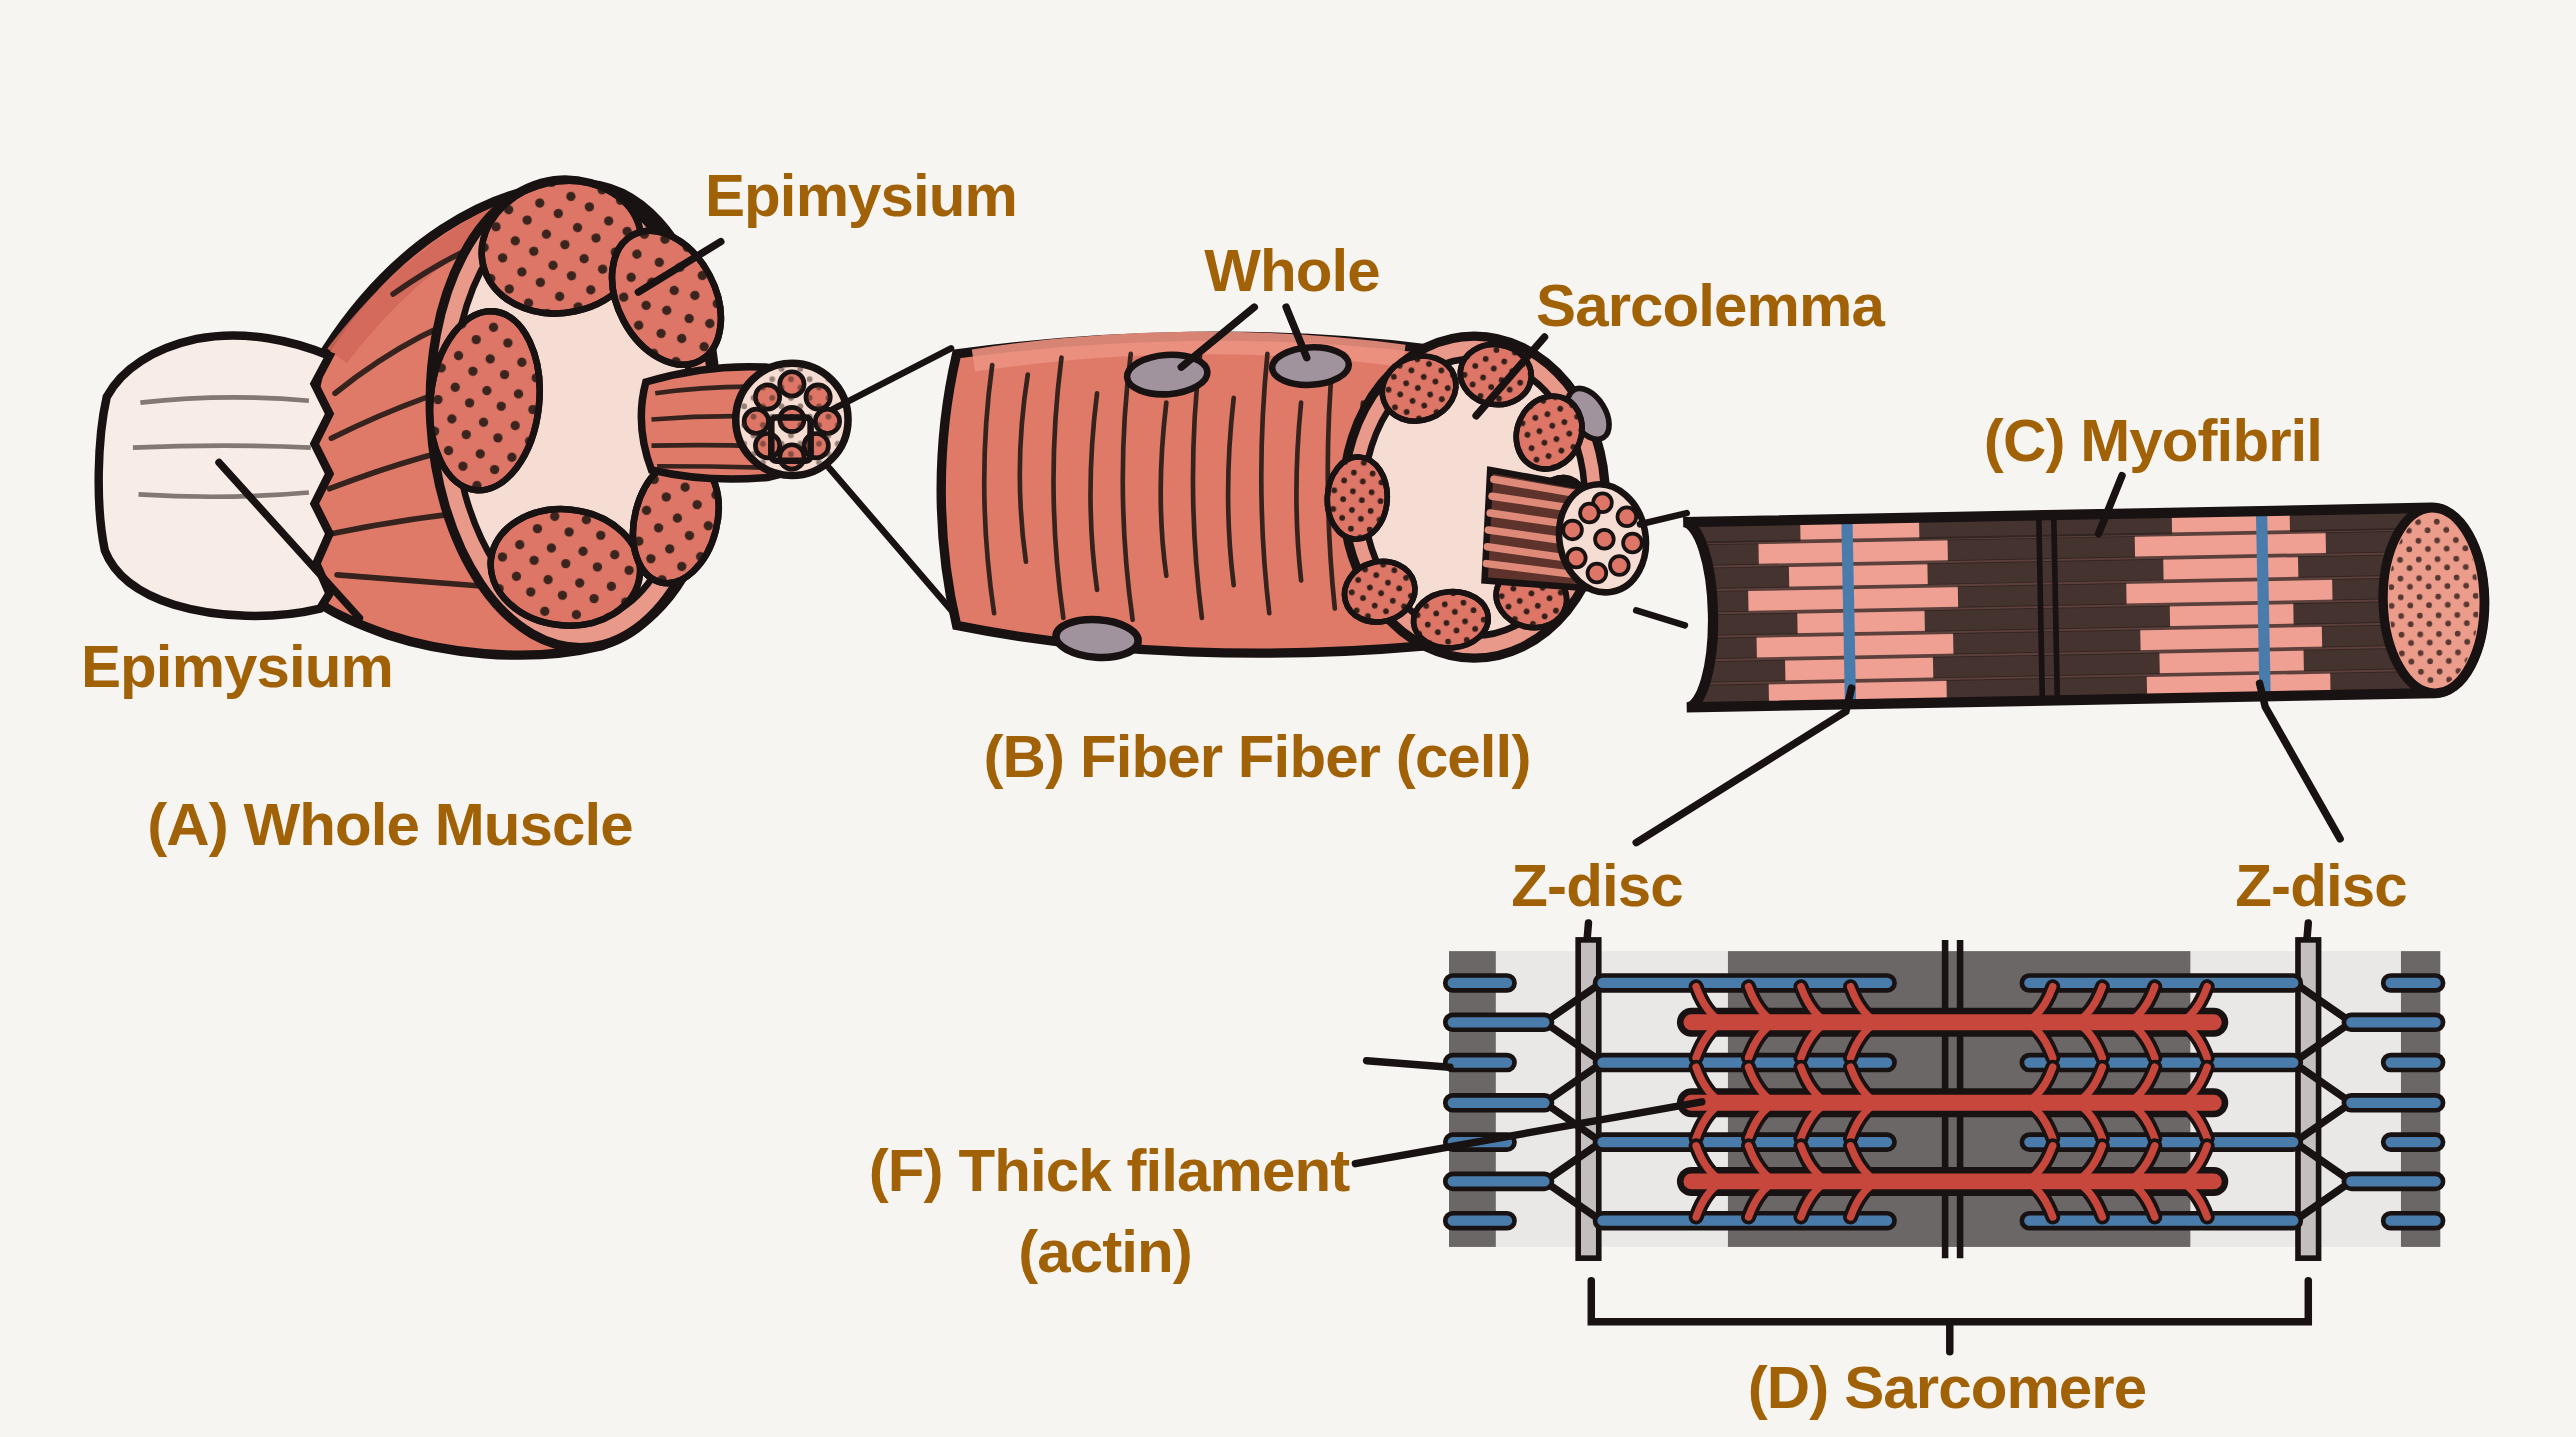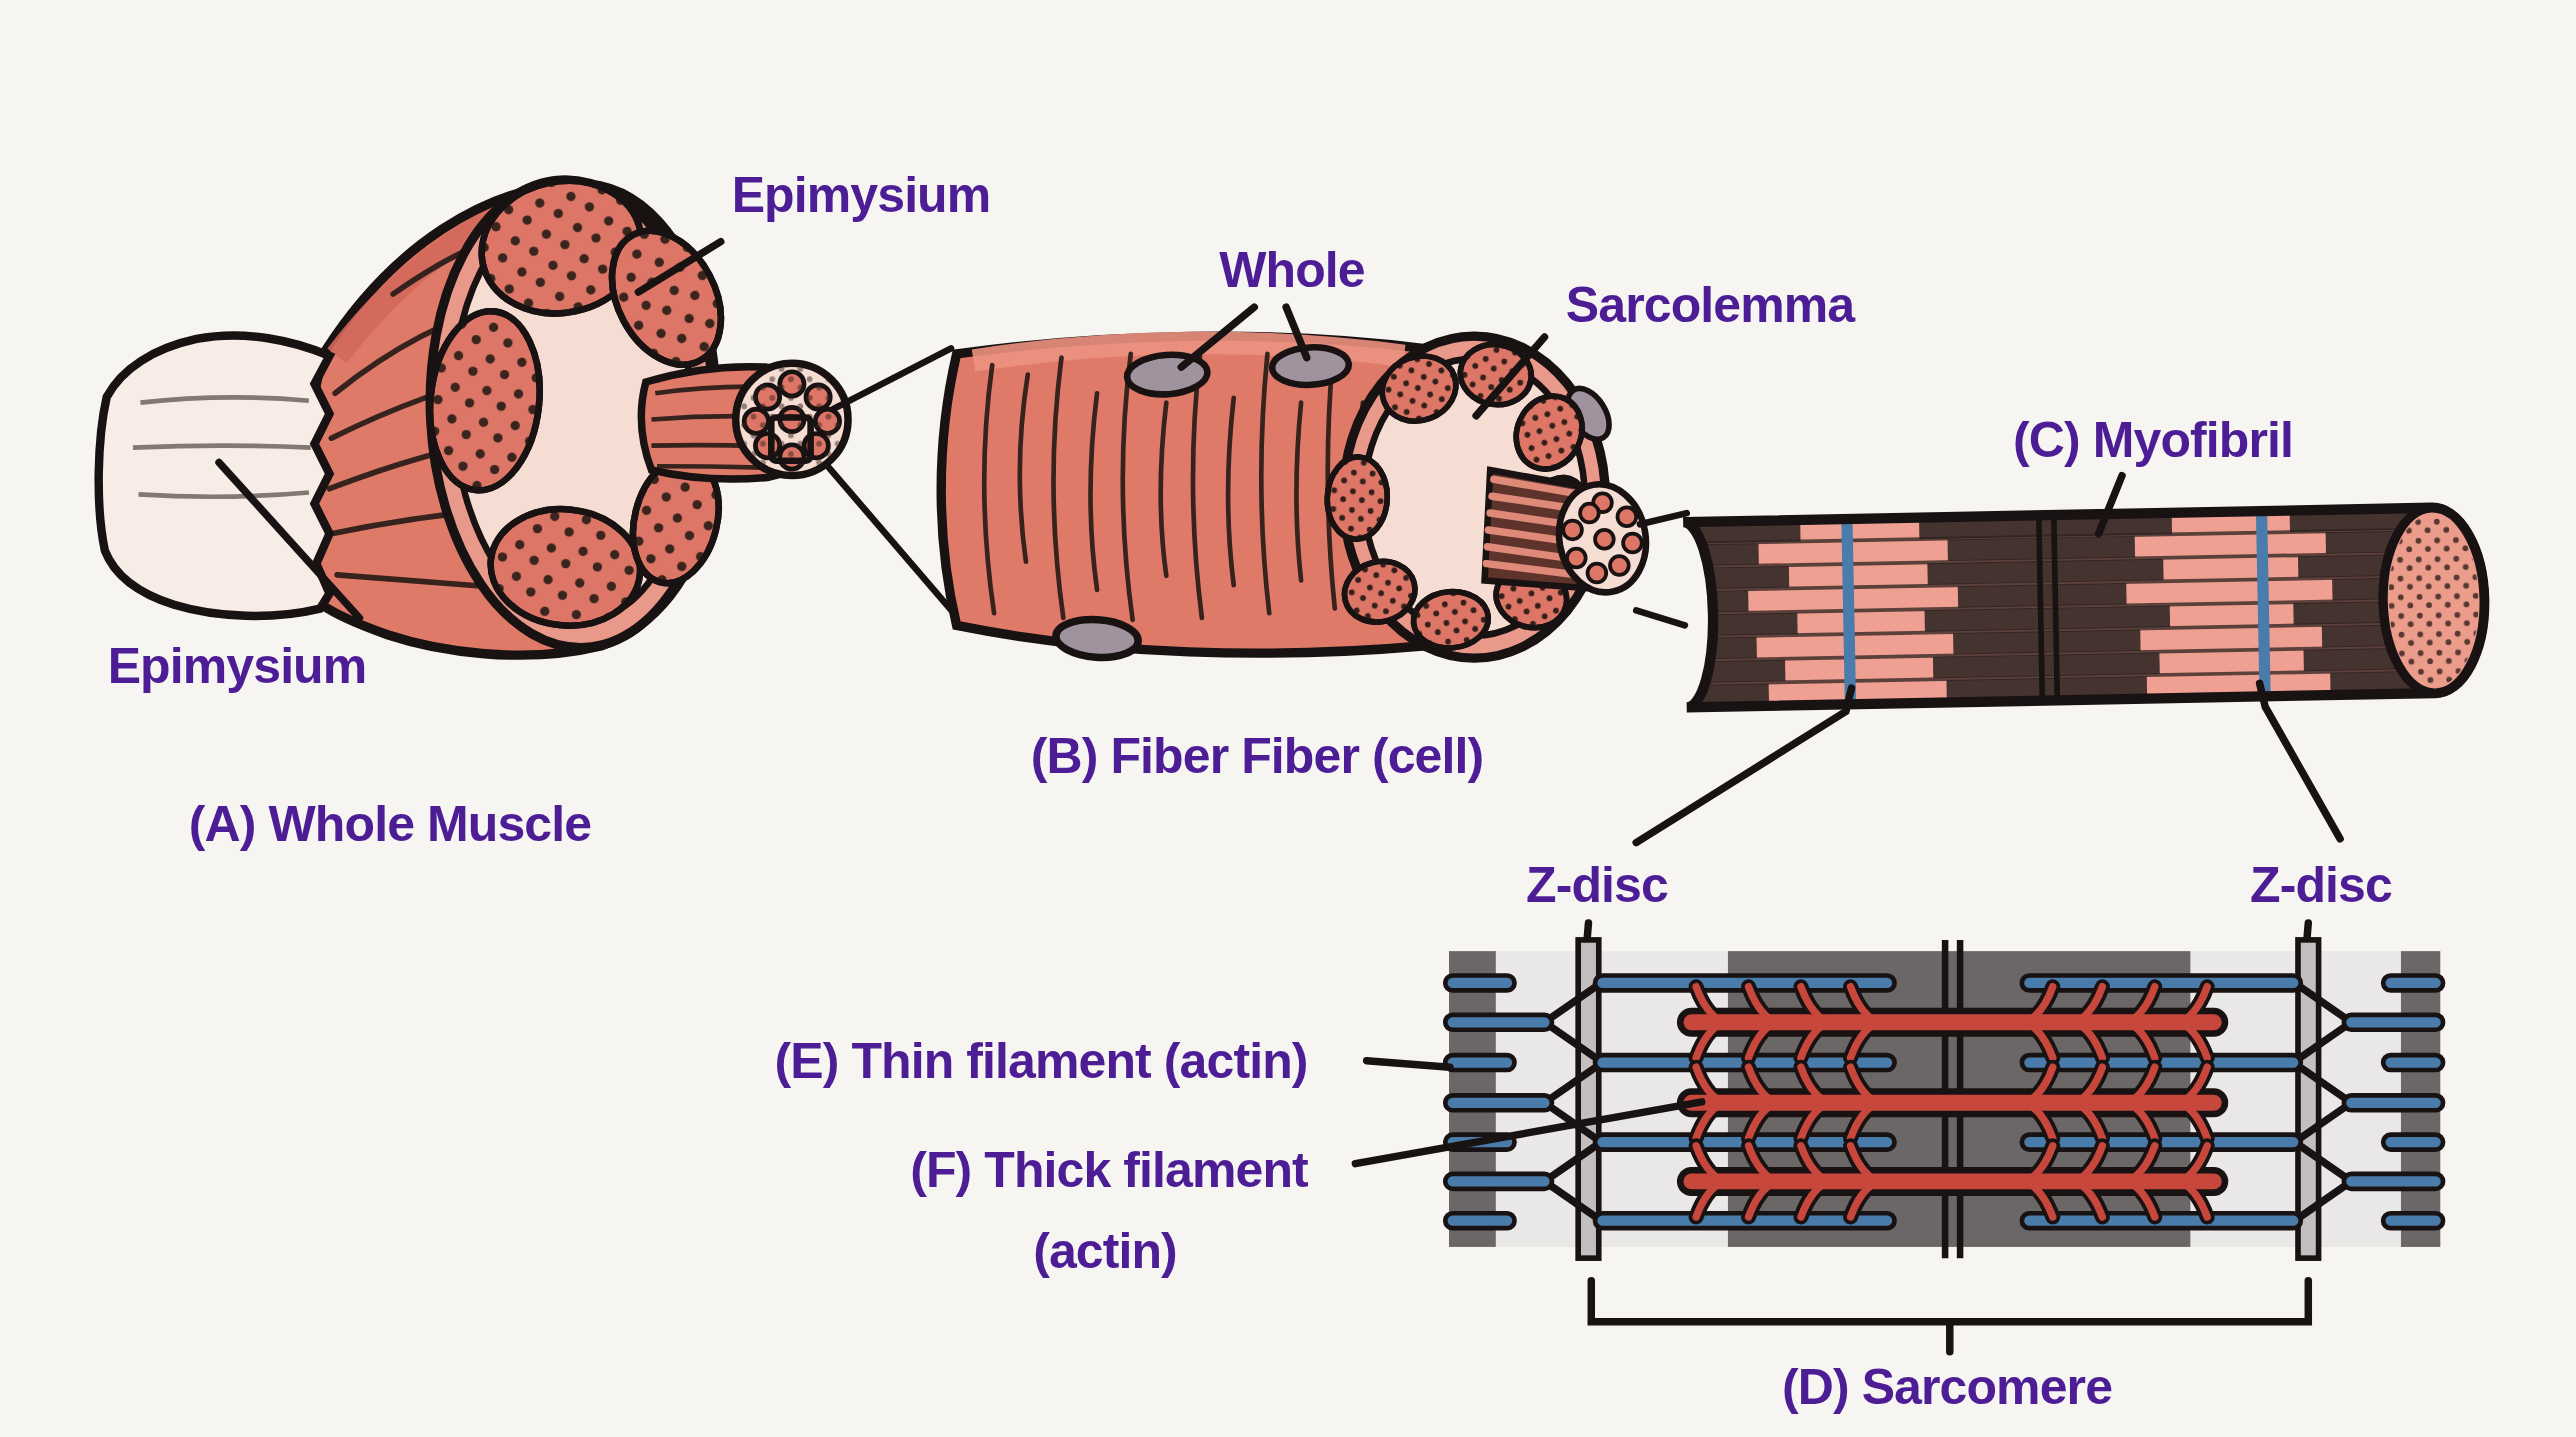--- a/index.html
+++ b/index.html
@@ -1,20 +1,20 @@
 <!DOCTYPE html>
 <html style="font-size:15px"><head>
 <meta charset="utf-8">
 <style>
   html,body{margin:0;padding:0;background:#f7f5f2;}
   .stage{position:relative;width:2576px;height:1438px;background:#f7f5f2;overflow:hidden;
          font-family:"Liberation Sans",sans-serif;}
   .stage svg{position:absolute;left:0;top:0;}
   .lbl{position:absolute;transform:translate(-50%,-50%);white-space:nowrap;
-       font-weight:700;font-size:50px;color:#4c1d95;letter-spacing:-0.9px;}
+       font-weight:700;font-size:60px;color:#a16207;letter-spacing:-0.9px;}
 </style>
 </head>
 <body>
 
 <div class="stage">
 <svg width="2576" height="1438" viewBox="0 0 2752 1536">
   <defs>
     <pattern id="pat-dots" width="34" height="34" patternUnits="userSpaceOnUse">
       <circle cx="9" cy="9" r="5" fill="#3a241e"></circle>
           <circle cx="26" cy="24" r="5" fill="#3a241e"></circle>
@@ -350,18 +350,17 @@
 
 <div class="lbl" style="left:861px;top:195px">Epimysium</div>
 <div class="lbl" style="left:1292px;top:270px">Whole</div>
 <div class="lbl" style="left:1710px;top:305px">Sarcolemma</div>
 <div class="lbl" style="left:2153px;top:440px">(C) Myofibril</div>
 <div class="lbl" style="left:237px;top:666px">Epimysium</div>
 <div class="lbl" style="left:390px;top:824px">(A) Whole Muscle</div>
 <div class="lbl" style="left:1257px;top:756px">(B) Fiber Fiber (cell)</div>
 <div class="lbl" style="left:1597px;top:885px">Z-disc</div>
 <div class="lbl" style="left:2321px;top:885px">Z-disc</div>
-<div class="lbl" style="left:1041px;top:1061px">(E) Thin filament (actin)</div>
 <div class="lbl" style="left:1109px;top:1170px">(F) Thick filament</div>
 <div class="lbl" style="left:1105px;top:1251px">(actin)</div>
 <div class="lbl" style="left:1947px;top:1387px">(D) Sarcomere</div>
 </div>
 
 
 </body></html>

